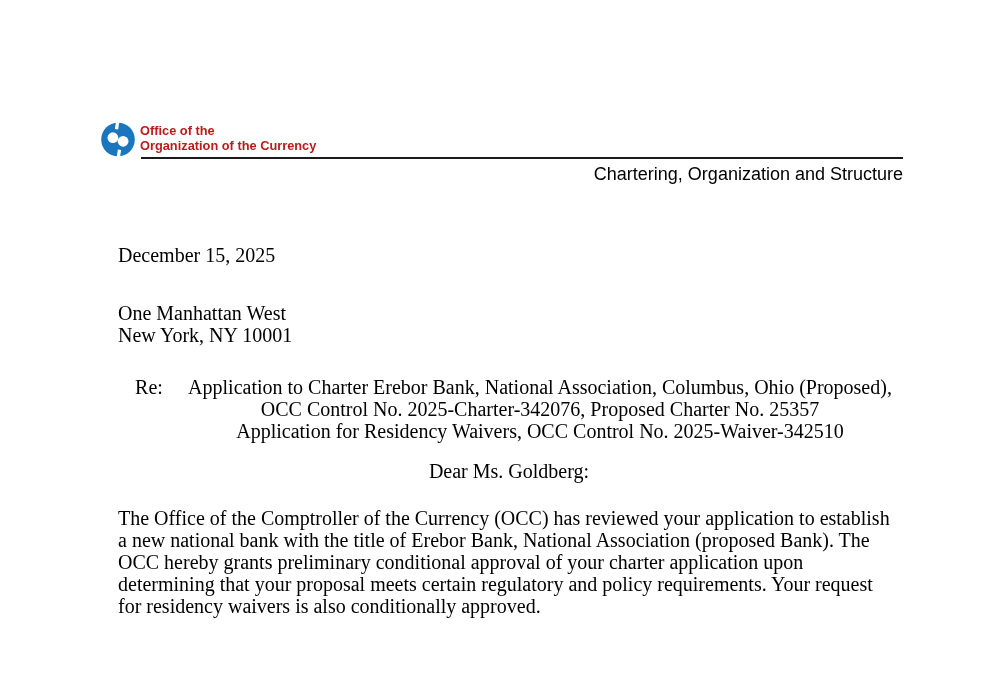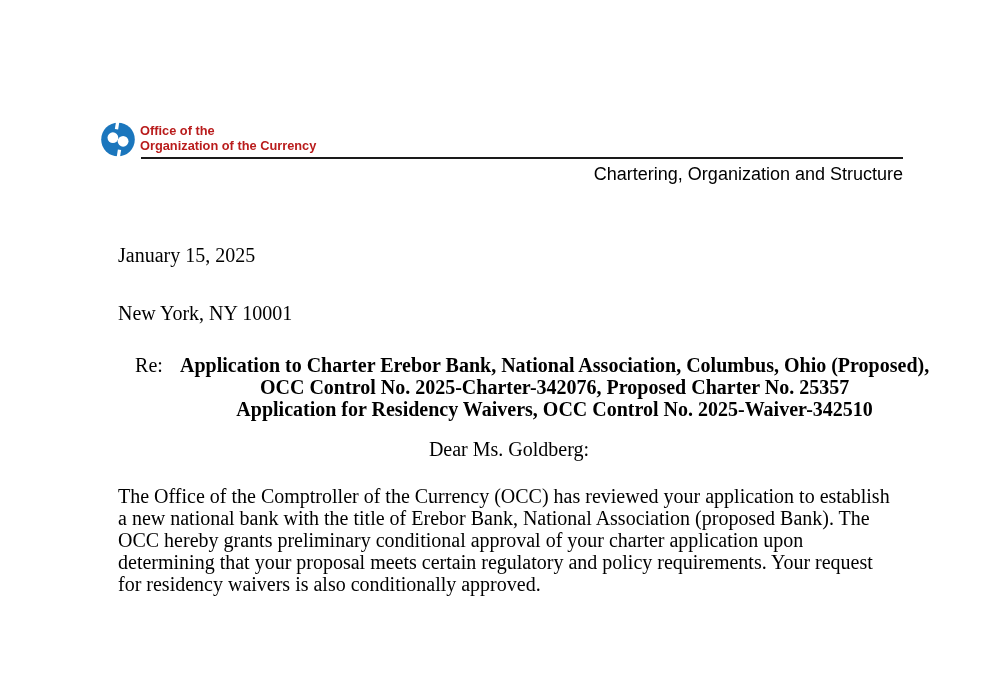--- a/index.html
+++ b/index.html
@@ -75,21 +75,21 @@
   .recipient-block { margin-top: 36px; }
   .recipient-block div { white-space: nowrap; }
 
   .re-block {
     margin-top: 30px;
     display: flex;
     align-items: flex-start;
     text-align: center;
   }
   .re-label { width: 62px; flex: 0 0 62px; }
-  .re-lines { flex: 1; font-weight: bold; }
+  .re-lines { flex: 1; }
   .re-lines div { white-space: nowrap; }
 
   .salutation { margin-top: 18px; text-align: center; }
 
   .body-paragraph {
     margin-top: 25px;
     width: 778px;
   }
 </style>
 </head>
@@ -111,23 +111,24 @@
     <div>Office of the</div>
     <div>Organization of the Currency</div>
   </div>
 
   <div class="header-rule"></div>
 
   <div class="division-line">Chartering, Organization and Structure</div>
 
   <div class="letter">
 
-    <div class="date-line">January 15, 2025</div>
+    <div class="date-line">December 15, 2025</div>
 
     <div class="recipient-block">
+      <div>One Manhattan West</div>
       <div>New York, NY 10001</div>
     </div>
 
     <div class="re-block">
       <div class="re-label">Re:</div>
       <div class="re-lines">
         <div>Application to Charter Erebor Bank, National Association, Columbus, Ohio (Proposed),</div>
         <div>OCC Control No. 2025-Charter-342076, Proposed Charter No. 25357</div>
         <div>Application for Residency Waivers, OCC Control No. 2025-Waiver-342510</div>
       </div>

